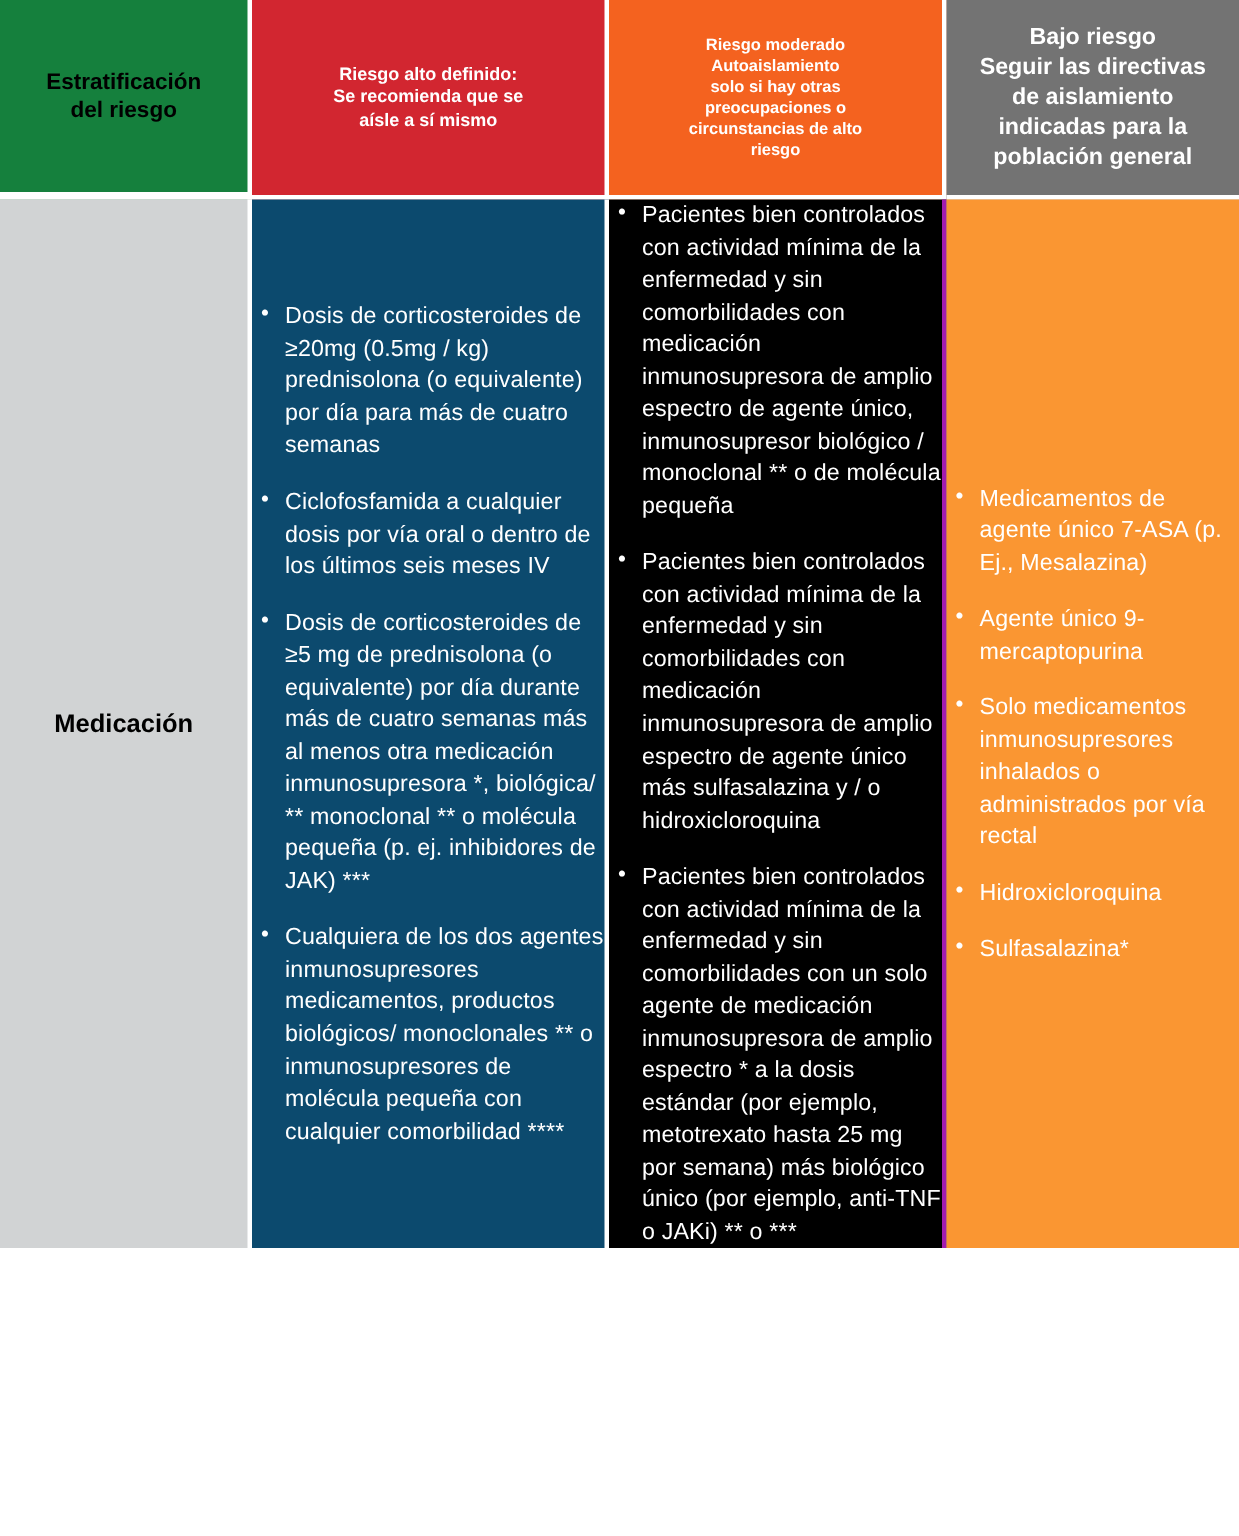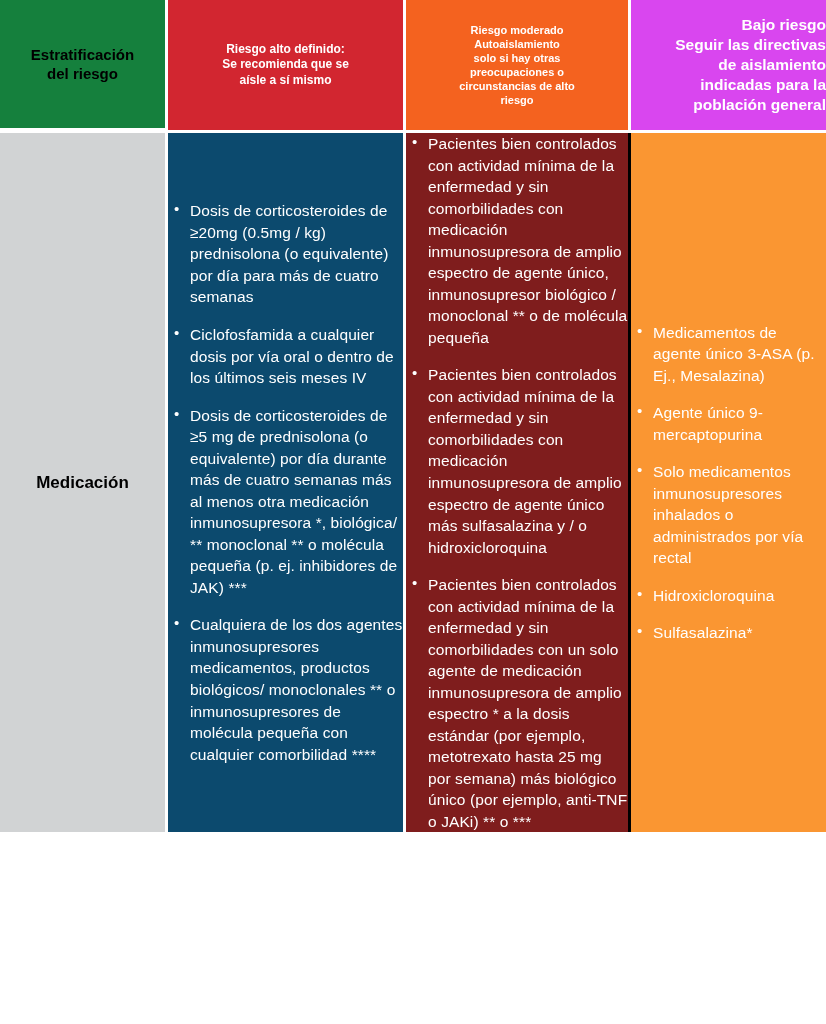--- a/index.html
+++ b/index.html
@@ -63,26 +63,25 @@
   }
   .hdr-mod {
     background: #f4621f;
     color: #ffffff;
     font-size: 11px;
     border-right: 3px solid #ffffff;
     border-bottom: 3px solid #ffffff;
     padding: 0 12px;
   }
   .hdr-low {
-    background: #d946ef;
+    background: #737373;
     color: #ffffff;
     font-size: 15.5px;
     border-bottom: 3px solid #ffffff;
     padding: 0 10px;
-    text-align: right;
   }
   .hdr-line { display: block; }
 
   
   .body-label {
     background: #d1d3d4;
     color: #000000;
     font-size: 17px;
     font-weight: bold;
     text-align: center;
@@ -93,22 +92,22 @@
   .body-cell {
     vertical-align: top;
     color: #ffffff;
     padding: 10px 10px 12px 4px;
   }
   .body-high {
     background: #0c4a6e;
     border-right: 3px solid #ffffff;
   }
   .body-mod {
-    background: #7f1d1d;
-    border-right: 3px solid #000000;
+    background: #000000;
+    border-right: 3px solid #a21caf;
   }
   .body-low {
     background: #fa9632;
   }
 
   ul.bullets {
     list-style: none;
     margin: 0;
     padding: 0;
   }
@@ -186,21 +185,21 @@
         </td>
         <td class="body-cell body-mod">
           <ul class="bullets">
             <li>Pacientes bien controlados con actividad mínima de la enfermedad y sin comorbilidades con medicación inmunosupresora de amplio espectro de agente único, inmunosupresor biológico / monoclonal ** o de molécula pequeña</li>
             <li>Pacientes bien controlados con actividad mínima de la enfermedad y sin comorbilidades con medicación inmunosupresora de amplio espectro de agente único más sulfasalazina y / o hidroxicloroquina</li>
             <li>Pacientes bien controlados con actividad mínima de la enfermedad y sin comorbilidades con un solo agente de medicación inmunosupresora de amplio espectro * a la dosis estándar (por ejemplo, metotrexato hasta 25 mg por semana) más biológico único (por ejemplo, anti-TNF o JAKi) ** o ***</li>
           </ul>
         </td>
         <td class="body-cell body-low">
           <ul class="bullets">
-            <li>Medicamentos de agente único 3-ASA (p. Ej., Mesalazina)</li>
+            <li>Medicamentos de agente único 7-ASA (p. Ej., Mesalazina)</li>
             <li>Agente único 9-mercaptopurina</li>
             <li>Solo medicamentos inmunosupresores inhalados o administrados por vía rectal</li>
             <li>Hidroxicloroquina</li>
             <li>Sulfasalazina*</li>
           </ul>
         </td>
       </tr>
     </tbody>
   </table>
 </div>

